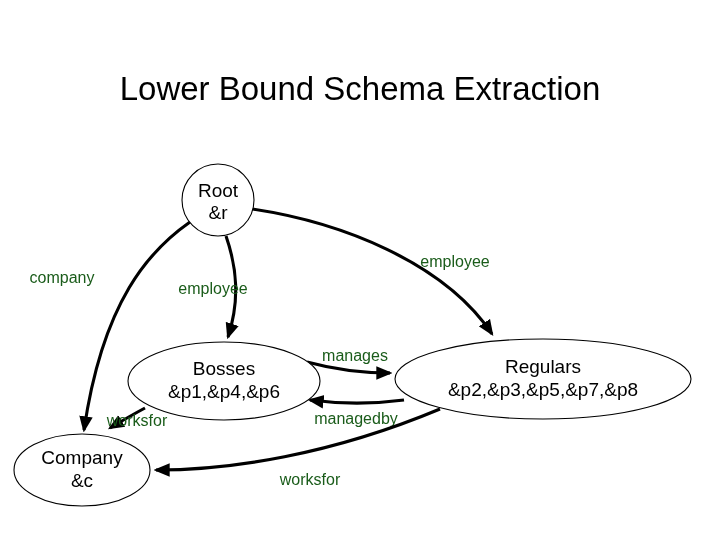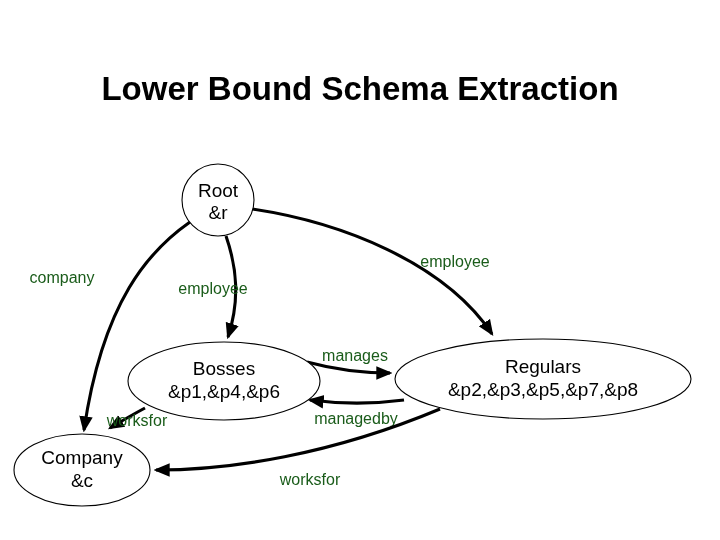--- a/index.html
+++ b/index.html
@@ -17,21 +17,21 @@
     font-family: "Liberation Sans", sans-serif;
   }
   #title {
     position: absolute;
     left: 0;
     top: 70px;
     width: 720px;
     text-align: center;
     font-family: "Liberation Sans", sans-serif;
     font-size: 33px;
-    font-weight: bold;
+    font-weight: normal;
     color: #000000;
     letter-spacing: 0px;
     white-space: nowrap;
   }
   #graph {
     position: absolute;
     left: 0;
     top: 0;
     width: 720px;
     height: 540px;

